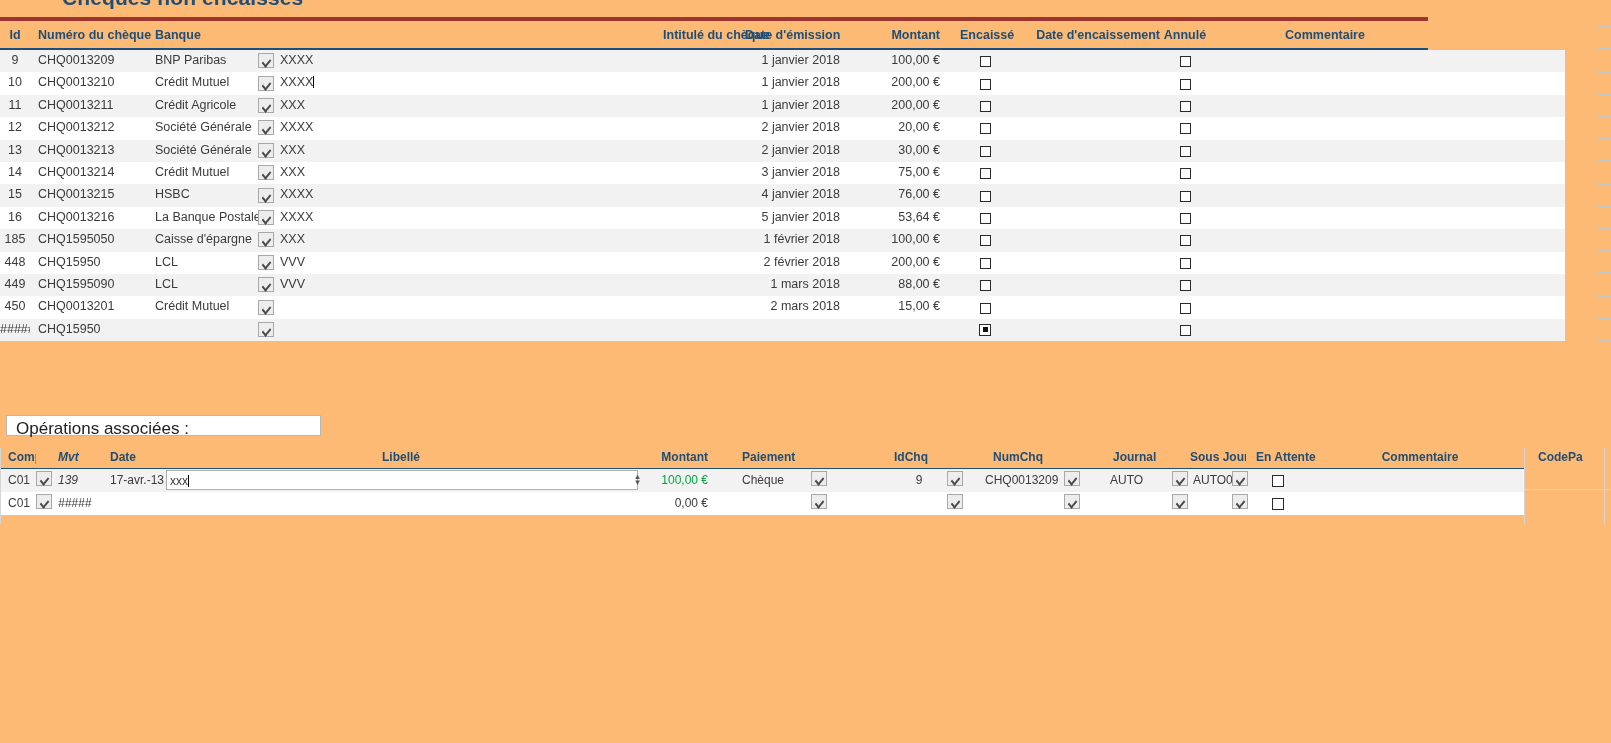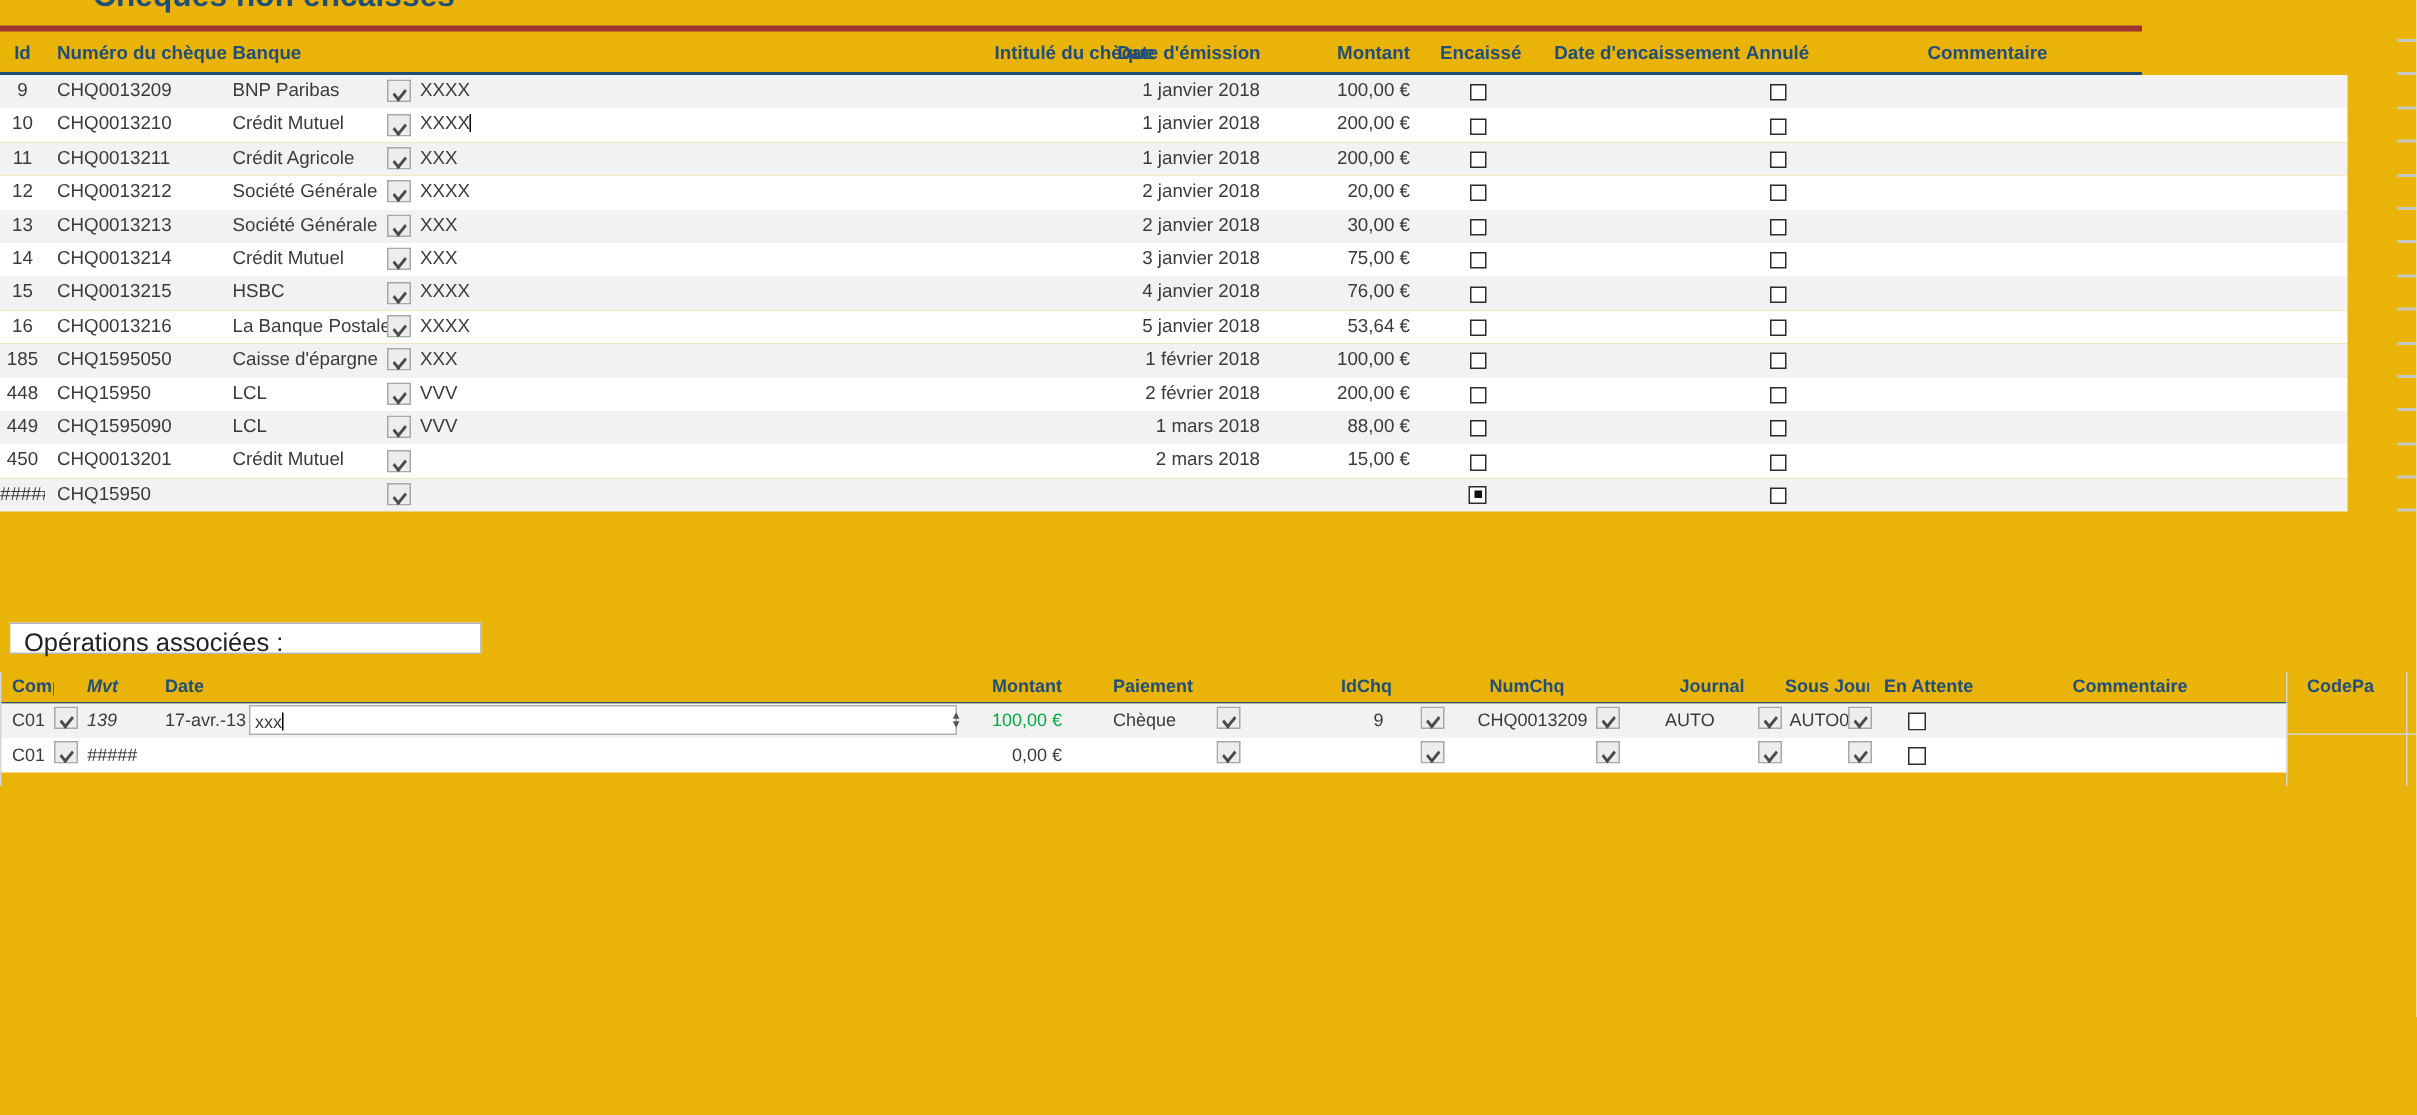--- a/index.html
+++ b/index.html
@@ -7,21 +7,21 @@
     margin: 0;
     padding: 0;
     background: #ffffff;
     font-family: "Liberation Sans", sans-serif;
   }
   #app {
     position: relative;
     width: 1611px;
     height: 743px;
     overflow: hidden;
-    background: #eab308;
+    background: #fdba74;
   }
 
   
   .page-title {
     position: absolute;
     left: 62px;
     top: -14px;
     font-size: 21px;
     font-weight: bold;
     color: #1f4e79;
@@ -509,25 +509,26 @@
 
   <div class="ops-label-box">
     <span>Opérations associées :</span>
   </div>
 
   <div class="ops-table">
     <div class="ops-header">
       <div class="hcell o-compte">Compte</div>
       <div class="hcell o-mvt">Mvt</div>
       <div class="hcell o-date">Date</div>
+      <div class="hcell o-lib" style="text-align:center;">Libellé</div>
       <div class="hcell o-mont">Montant</div>
       <div class="hcell o-paiem">Paiement</div>
       <div class="hcell o-idchq" style="left:875px;">IdChq</div>
       <div class="hcell o-numchq" style="left:993px;">NumChq</div>
-      <div class="hcell o-journ" style="left:1113px;text-align:right;">Journal</div>
+      <div class="hcell o-journ" style="left:1113px;">Journal</div>
       <div class="hcell o-sjourn" style="left:1190px;width:56px;">Sous Journa</div>
       <div class="hcell o-att">En Attente</div>
       <div class="hcell o-com">Commentaire</div>
       <div class="hcell o-code" style="left:1538px;">CodePa</div>
     </div>
     <div id="ops-body">
         <div class="ops-row alt">
           <div class="cell o-compte">C01</div>
           <div class="cell wdg o-cdd"><span class="dd-btn"></span></div>
           <div class="cell o-mvt italic">139</div>

